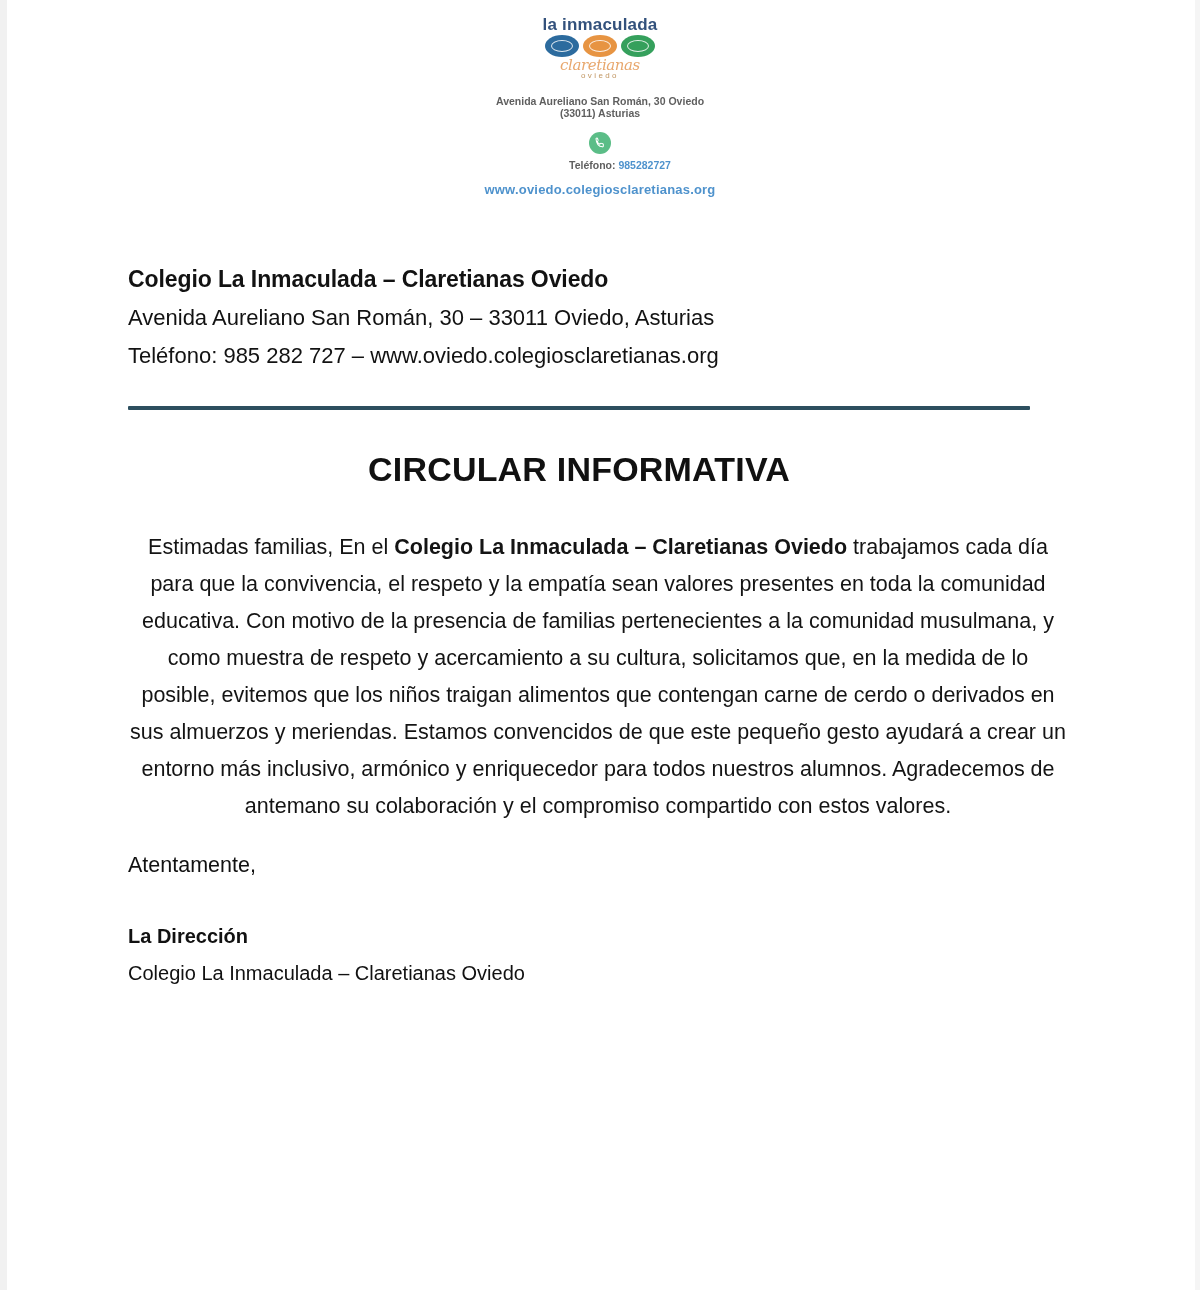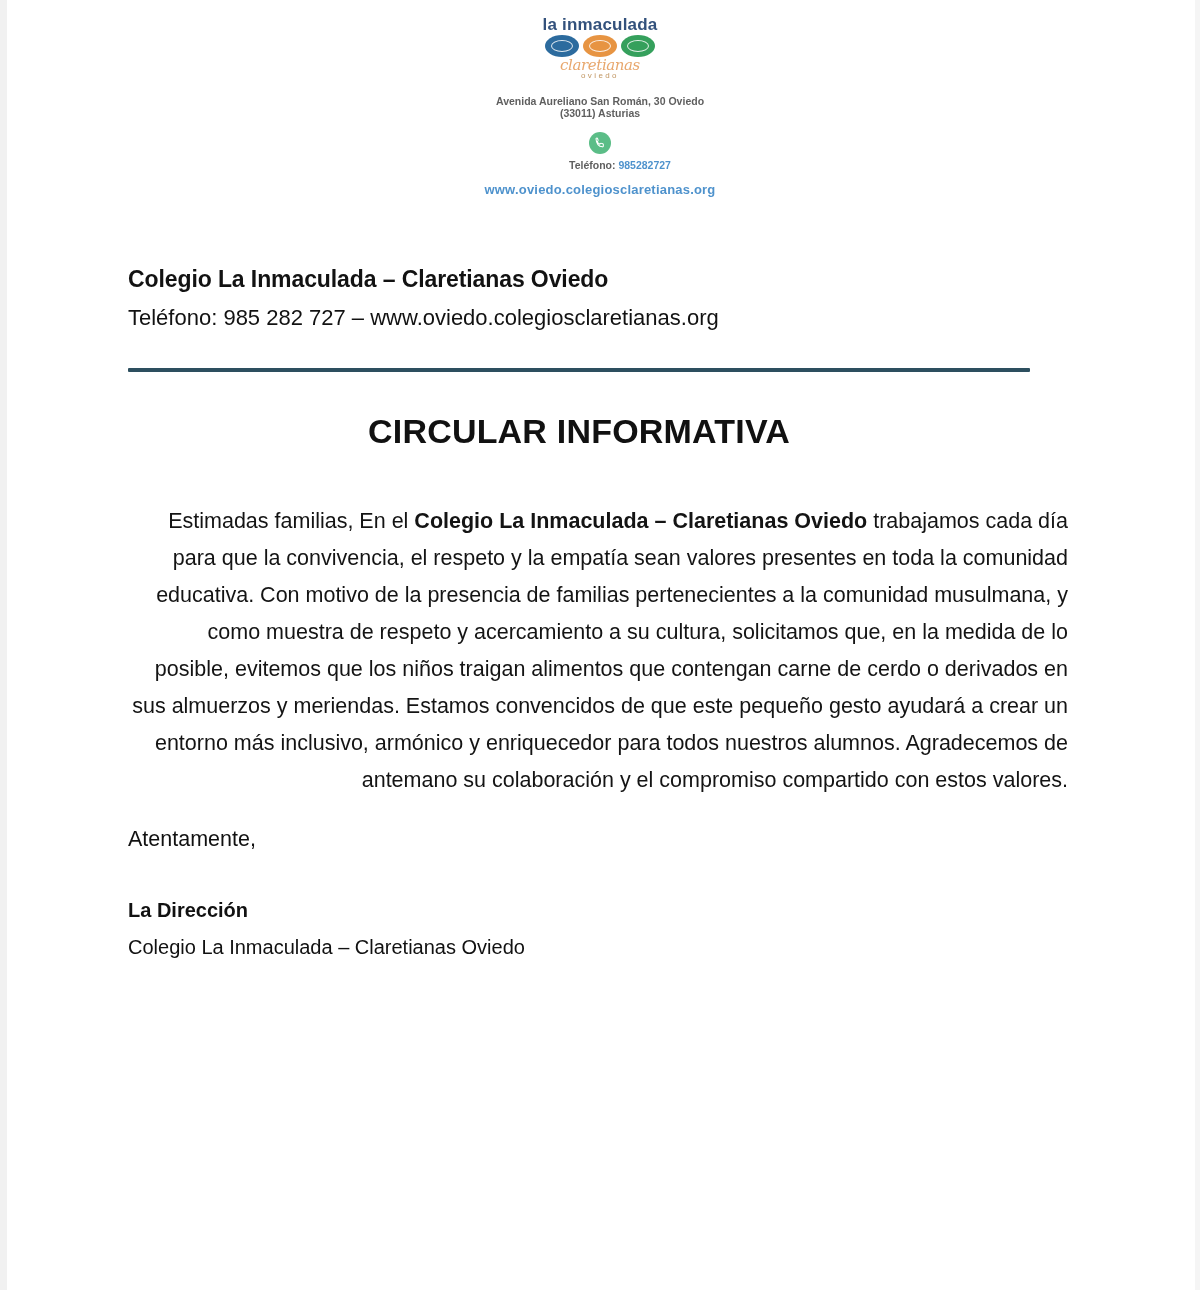--- a/index.html
+++ b/index.html
@@ -178,24 +178,24 @@
   }
   .doc-title {
     margin-top: 40px;
     font-size: 34px;
     font-weight: bold;
     text-align: center;
     letter-spacing: 0.2px;
     width: 902px;
   }
   .body-text {
-    margin-top: 52px;
+    margin-top: 40px;
     font-size: 21.5px;
     line-height: 37px;
-    text-align: right;
+    text-align: center;
     width: 940px;
     color: #141414;
   }
   .body-text b { font-weight: bold; }
   .closing {
     font-size: 21.5px;
     line-height: 37px;
   }
   .sign-block {
     margin-top: 34px;
@@ -244,20 +244,21 @@
       <span class="num">985282727</span>
     </div>
 
     <div class="lh-web">www.oviedo.colegiosclaretianas.org</div>
   </div>
 
   <div class="doc">
 
     <div class="org-block">
       <div class="org-name">Colegio La Inmaculada – Claretianas Oviedo</div>
+      <div class="org-line">Avenida Aureliano San Román, 30 – 33011 Oviedo, Asturias</div>
       <div class="org-line">Teléfono: 985 282 727 – www.oviedo.colegiosclaretianas.org</div>
     </div>
 
     <div class="divider"></div>
 
     <h1 class="doc-title">CIRCULAR INFORMATIVA</h1>
 
     <p class="body-text">
       <span>Estimadas familias, En el </span><b>Colegio La Inmaculada – Claretianas Oviedo</b><span> trabajamos cada día para que la convivencia, el respeto y la empatía sean valores presentes en toda la comunidad educativa. Con motivo de la presencia de familias pertenecientes a la comunidad musulmana, y como muestra de respeto y acercamiento a su cultura, solicitamos que, en la medida de lo posible, evitemos que los niños traigan alimentos que contengan carne de cerdo o derivados en sus almuerzos y meriendas. Estamos convencidos de que este pequeño gesto ayudará a crear un entorno más inclusivo, armónico y enriquecedor para todos nuestros alumnos. Agradecemos de antemano su colaboración y el compromiso compartido con estos valores.</span>
     </p>

